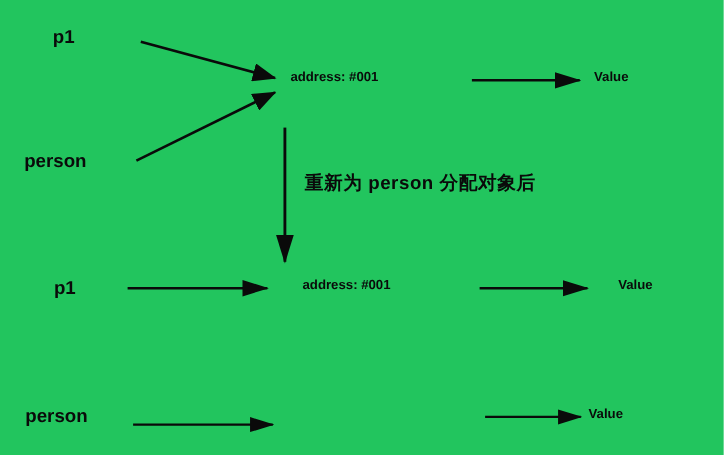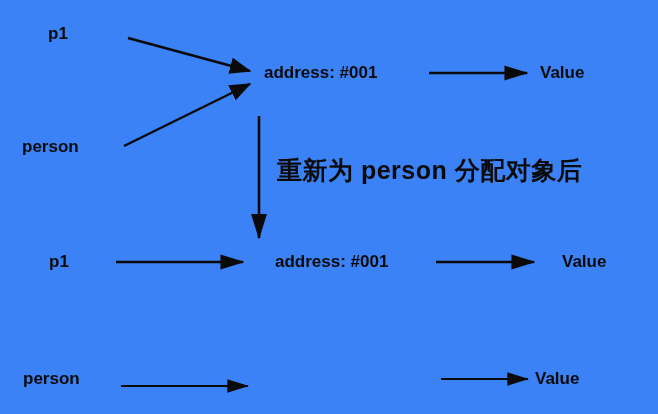--- a/index.html
+++ b/index.html
@@ -4,34 +4,34 @@
 <style>
   html, body {
     margin: 0;
     padding: 0;
     background: #ffffff;
   }
   #canvas {
     position: relative;
     width: 658px;
     height: 414px;
-    background: #3b82f6;
+    background: #22c55e;
     overflow: hidden;
     font-family: "Liberation Sans", "DejaVu Sans", sans-serif;
   }
   .lbl {
     position: absolute;
     color: #0a0a0a;
     font-weight: bold;
     white-space: nowrap;
     line-height: 1;
   }
   .lbl-sm { font-size: 17px; }
-  .lbl-md { font-size: 17px; text-align: right; }
-  .lbl-cn { font-size: 25px; letter-spacing: 0.5px; }
+  .lbl-md { font-size: 12px; text-align: right; }
+  .lbl-cn { font-size: 17px; letter-spacing: 0.5px; }
   svg.arrows {
     position: absolute;
     left: 0;
     top: 0;
     width: 658px;
     height: 414px;
     pointer-events: none;
   }
 </style>
 </head>

